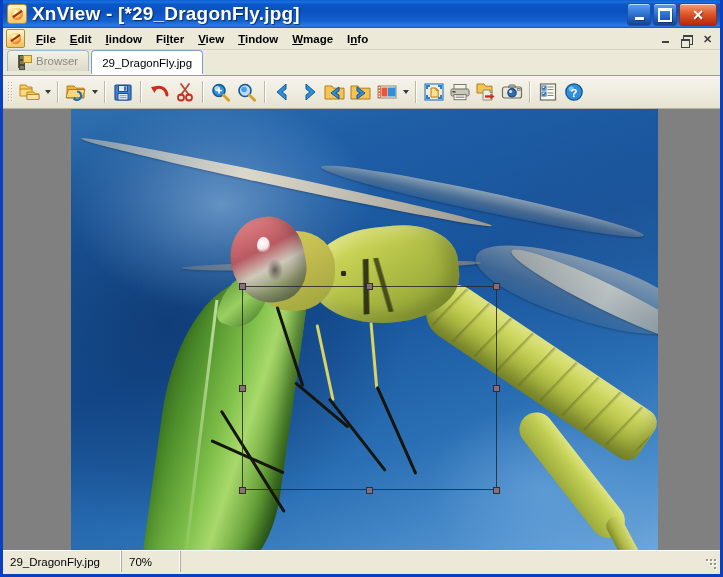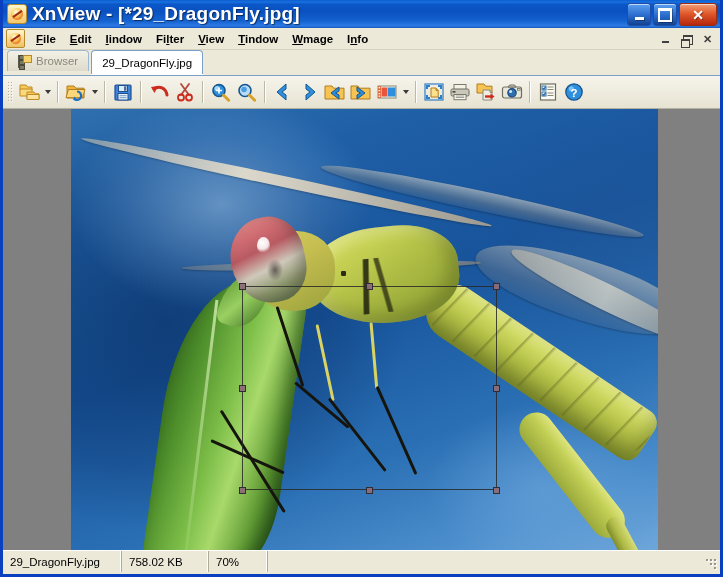--- a/index.html
+++ b/index.html
@@ -741,19 +741,18 @@
         <span class="handle" style="left:250px; top:98px;"></span>
         <span class="handle" style="left:-4px;  top:200px;"></span>
         <span class="handle" style="left:123px; top:200px;"></span>
         <span class="handle" style="left:250px; top:200px;"></span>
       </div>
     </div>
   </div>
 
   <div class="statusbar">
     <div class="spanel" style="min-width:104px">29_DragonFly.jpg</div>
-    <div class="spanel" style="min-width:72px">758.02 KB</div>
     <div class="spanel" style="min-width:44px">70%</div>
     <div class="spanel grow"></div>
     <div class="sgrip"></div>
   </div>
 
 </div>
 
 </body></html>

